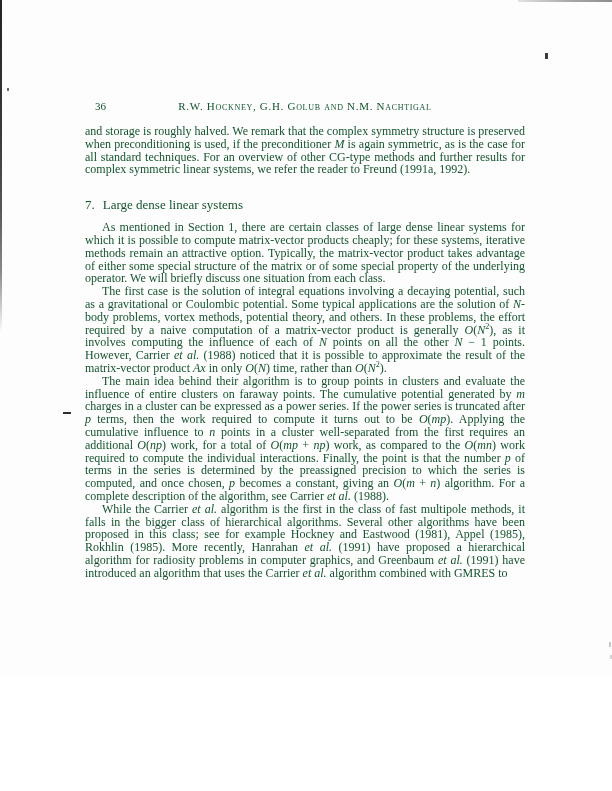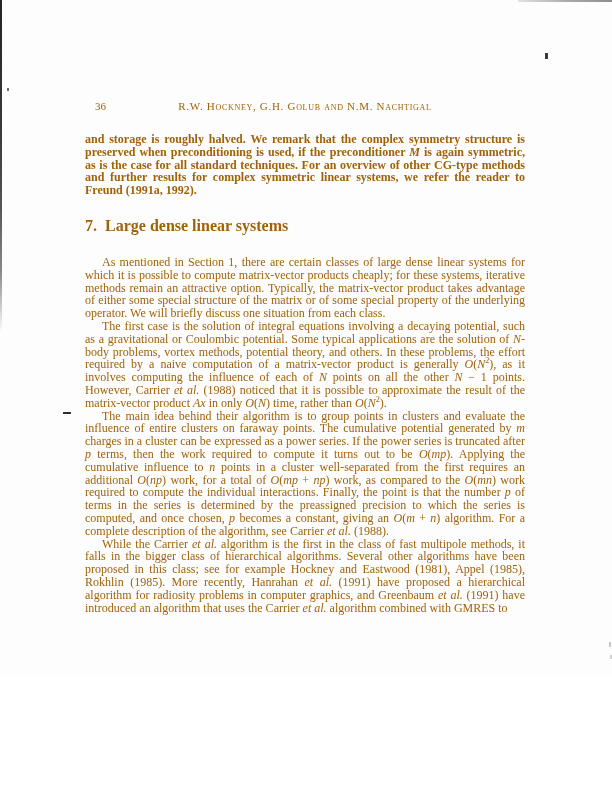--- a/index.html
+++ b/index.html
@@ -6,21 +6,21 @@
   body {
     width: 612px; height: 791px;
     background: #ffffff;
     font-family: "Liberation Serif", "DejaVu Serif", serif;
   }
   .page {
     position: relative;
     width: 612px; height: 676px;
     background: #fdfdfd;
     overflow: hidden;
-    color: #a16207;
+    color: #14532d;
   }
   
   .artifact { position: absolute; }
   .edge-left {
     left: 0; top: 0; width: 2px; height: 332px;
     background: linear-gradient(to bottom,
       #232323 0%, #3a3a3a 40%, #555 62%, #8a8a8a 82%, rgba(253,253,253,0) 100%);
   }
   .edge-top-right {
     left: 518px; top: 0; width: 94px; height: 2px;
@@ -54,26 +54,26 @@
     font-variant: small-caps;
     letter-spacing: 0.7px;
   }
   .body-par {
     margin: 0;
     font-size: 12px;
     line-height: 12.8px;
     text-align: justify;
     text-indent: 17px;
   }
-  .first-par { margin-top: 20px; text-indent: 0; font-weight: bold; }
+  .first-par { margin-top: 12px; text-indent: 0; }
   .section-heading {
-    margin: 21px 0 23px 0;
-    font-size: 16px;
+    margin: 21px 0 9px 0;
+    font-size: 13px;
     line-height: 15px;
-    font-weight: bold;
+    font-weight: normal;
   }
   .section-heading .sec-num { margin-right: 8px; }
   i { font-style: italic; }
   sup {
     font-size: 0.68em;
     vertical-align: super;
     line-height: 0;
     font-style: normal;
   }
 </style>

